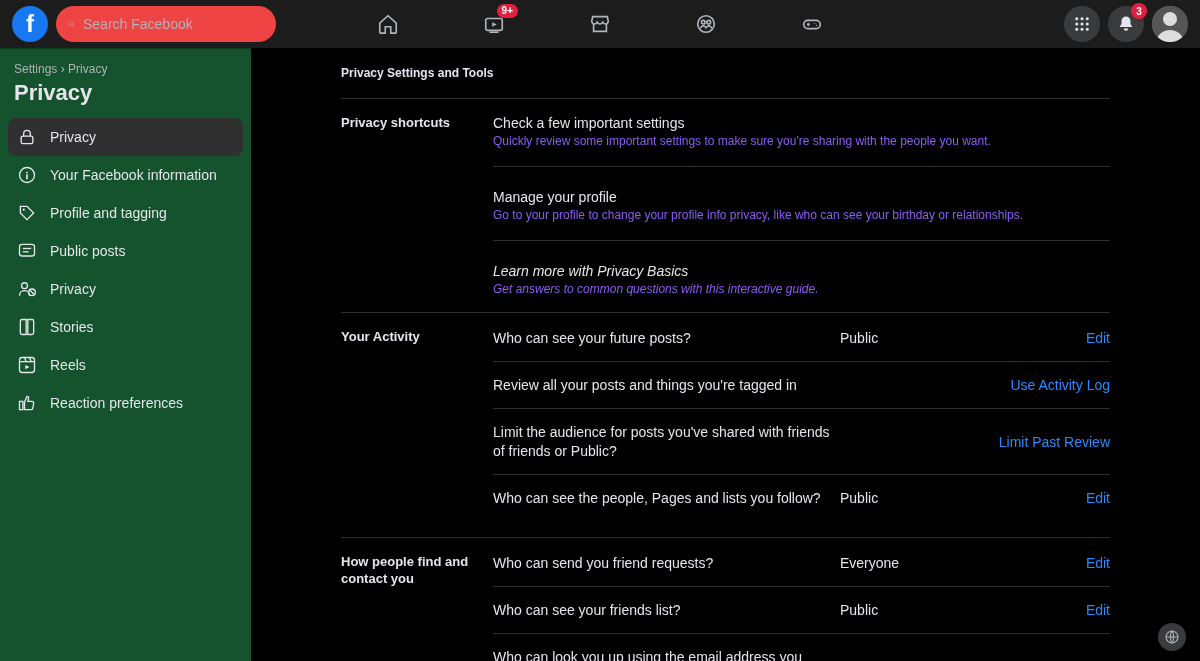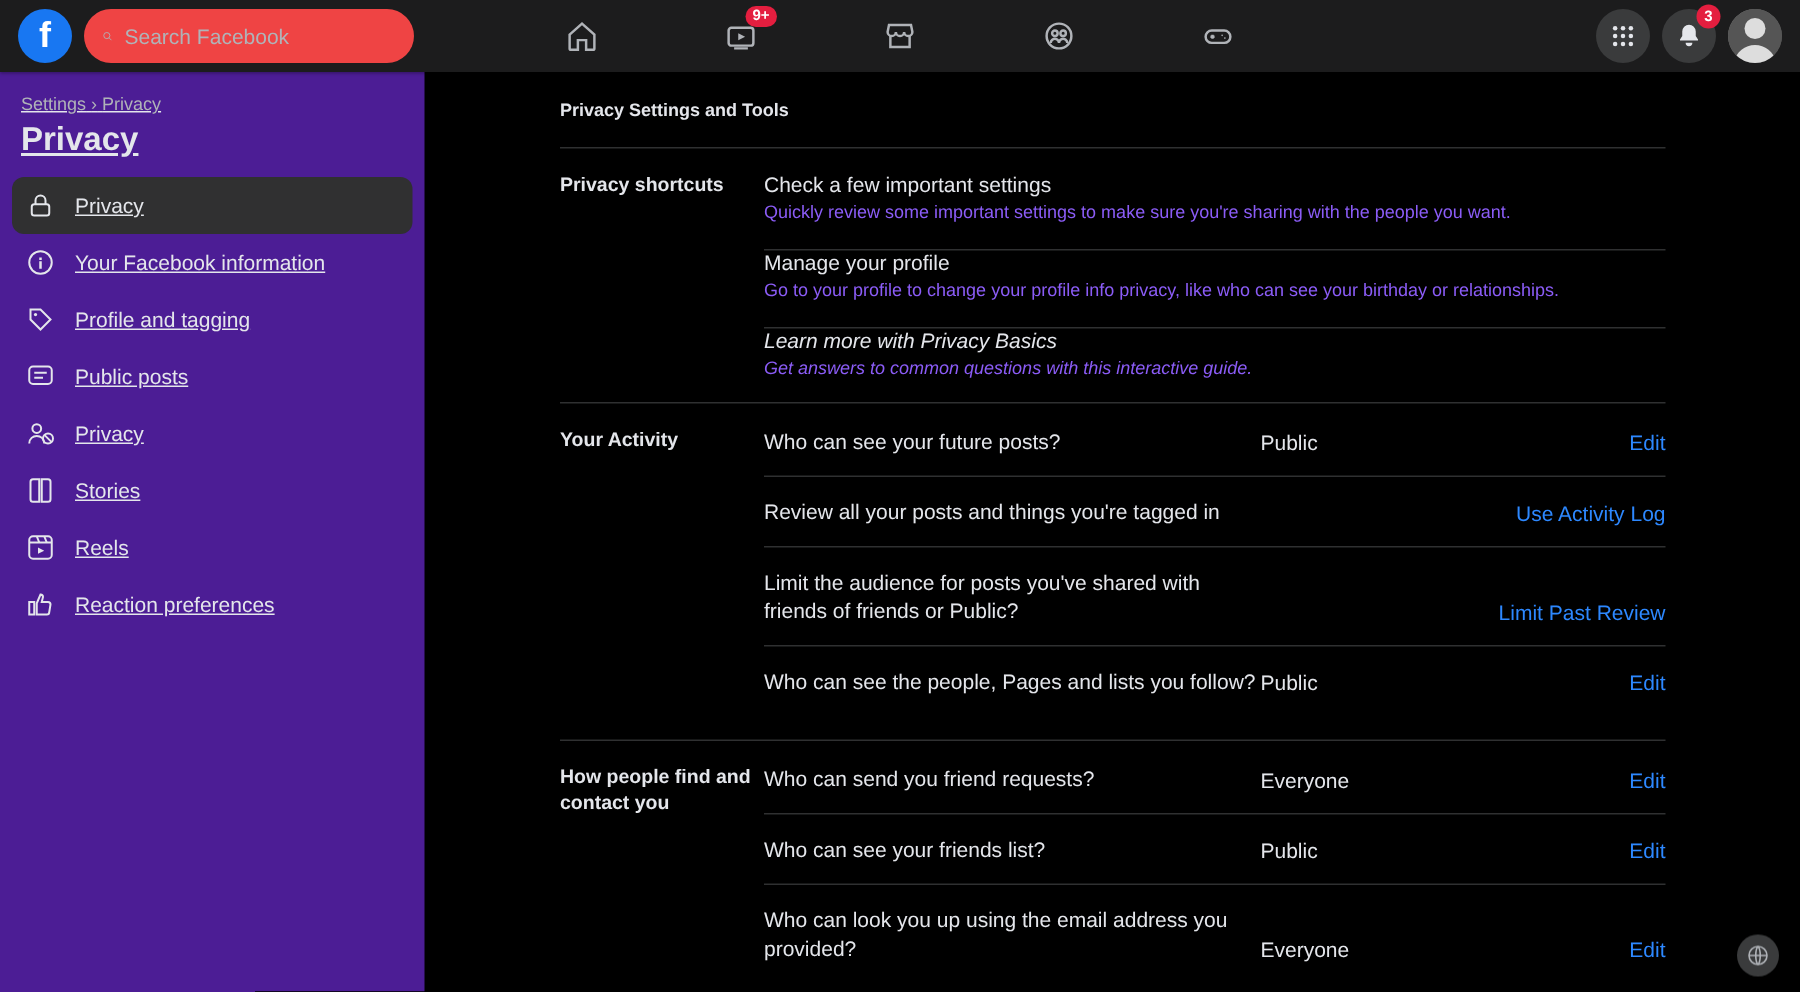--- a/index.html
+++ b/index.html
@@ -74,25 +74,24 @@
   cursor: pointer;
   overflow: hidden;
   display:flex; align-items:center; justify-content:center;
 }
 .avatar svg { width:36px; height:36px; }
 
 .layout { display: flex; height: calc(100% - 48px); }
 
 
 .sidebar {
-  width: 283px;
-  background: #4c1d95;
+  width: 251px;
+  background: #14532d;
   padding: 14px 8px;
   overflow-y: auto;
-  text-decoration: underline;
 }
 .breadcrumb { font-size: 12px; color: #b0b3b8; padding: 0 6px; margin-bottom: 4px; }
 .breadcrumb span { color: #b0b3b8; }
 .side-title { font-size: 22px; font-weight: 800; padding: 0 6px 12px; color: #e4e6eb; }
 .side-item {
   height: 38px; display: flex; align-items: center; gap: 12px; padding: 0 8px;
   border-radius: 8px; cursor: pointer; color: #e4e6eb; font-size: 14px;
 }
 .side-item.active { background: #303031; }
 .side-item .sicon {
@@ -100,34 +99,34 @@
 }
 .side-item .sicon svg { width: 20px; height: 20px; fill: none; stroke: #e4e6eb; stroke-width: 1.6; }
 
 
 .main {
   flex: 1; background: #000; overflow-y: auto;
   padding: 18px 90px 40px 90px;
 }
 .page-title { font-size: 12px; font-weight: 700; margin-bottom: 18px; }
 .section {
-  display: flex; padding: 16px 0; border-top: 1px solid #2f3031;
+  display: flex; padding: 16px 0; border-top: 1px solid #2f3031; gap: 16px;
 }
 .section:first-of-type { border-top: 1px solid #2f3031; }
 .section-label {
   width: 136px; font-size: 13px; font-weight: 700; color: #e4e6eb; line-height: 1.3;
 }
 .section-body { flex: 1; }
-.shortcut { padding: 0 0 18px; border-bottom: 1px solid #2f3031; margin-bottom: 0; cursor:pointer;}
+.shortcut { padding: 0 0 18px; border-bottom: 1px solid #2f3031; margin-bottom: 22px; cursor:pointer;}
 .shortcut:last-child { border-bottom: none; margin-bottom: 0; padding-bottom: 0; font-style: italic;}
 .shortcut .sc-title { font-size: 14px; color: #e4e6eb; margin-bottom: 3px; font-weight: 500;}
 .shortcut .sc-desc { font-size: 12px; color: #8b5cf6; }
 
 .row {
-  display: flex; align-items: flex-end; padding: 14px 0; border-top: 1px solid #2f3031;
+  display: flex; align-items: center; padding: 14px 0; border-top: 1px solid #2f3031;
 }
 .section-body > .row:first-child { border-top: none; padding-top: 0; }
 .row-label { flex: 1; font-size: 14px; color: #e4e6eb; line-height: 1.3; max-width: 360px;}
 .row-value { width: 150px; font-size: 14px; color: #e4e6eb; text-align: left; }
 .row-action { width: 120px; text-align: right; }
 .row-action a { color: #2d88ff; font-size: 14px; text-decoration: none; cursor: pointer; font-weight:500; }
 
 .chat-bubble {
   position: fixed; bottom: 10px; right: 14px;
   width: 28px; height: 28px; border-radius: 50%;

